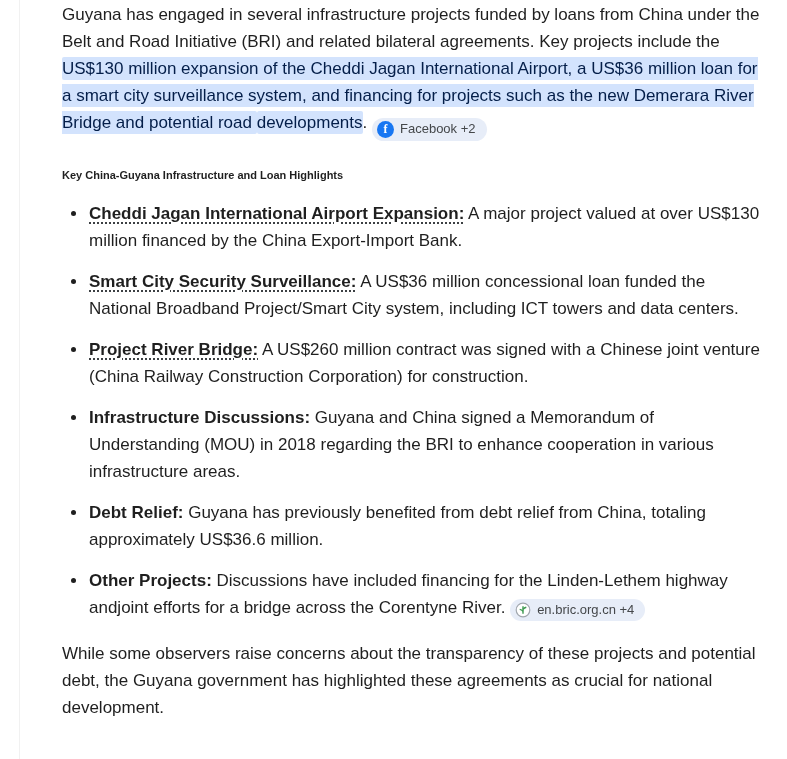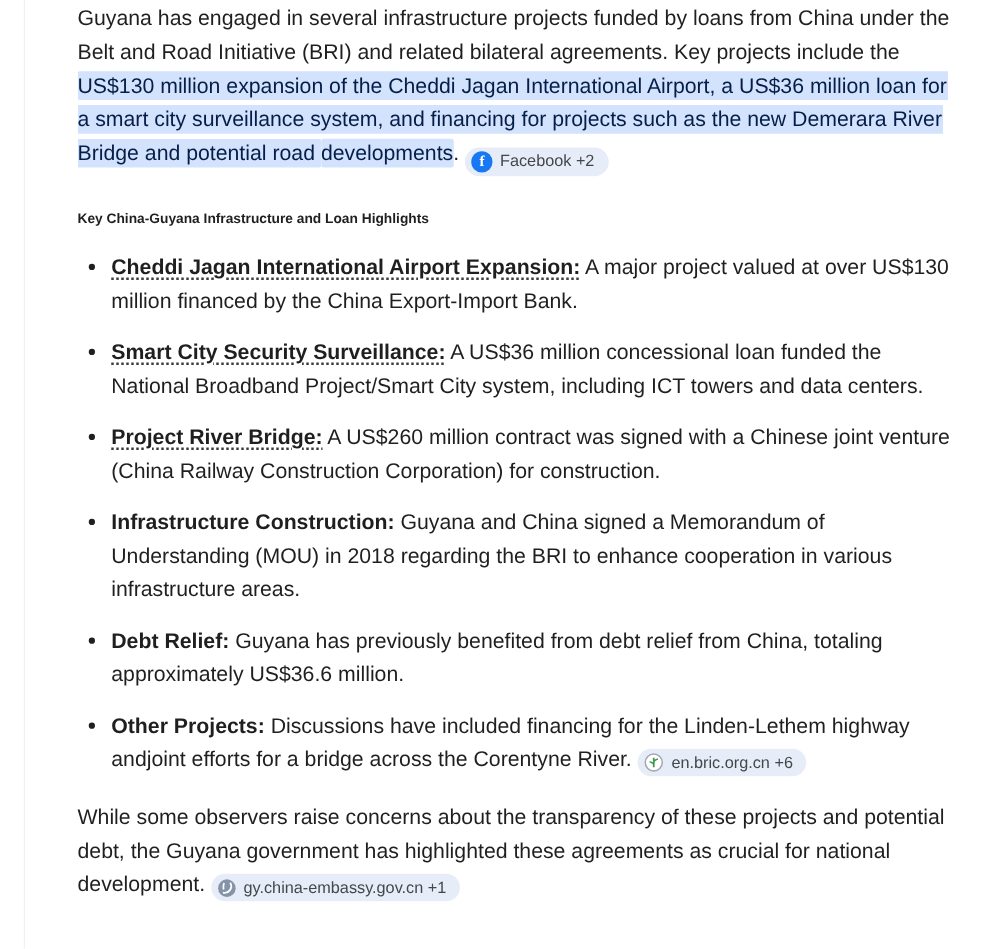--- a/index.html
+++ b/index.html
@@ -108,38 +108,31 @@
 
     <h3 class="heading">Key China-Guyana Infrastructure and Loan Highlights</h3>
 
     <ul class="highlights">
       <li><strong class="term dotted">Cheddi Jagan International Airport Expansion:</strong><span> A major project valued at over US$130 million financed by the China Export-Import Bank.</span></li>
 
       <li><strong class="term dotted">Smart City Security Surveillance:</strong><span> A US$36 million concessional loan funded the National Broadband Project/Smart City system, including ICT towers and data centers.</span></li>
 
       <li><strong class="term dotted">Project River Bridge:</strong><span> A US$260 million contract was signed with a Chinese joint venture (China Railway Construction Corporation) for construction.</span></li>
 
-      <li><strong class="term">Infrastructure Construction:</strong><span> Guyana and China signed a Memorandum of Understanding (MOU) in 2018 regarding the BRI to enhance cooperation in various infrastructure areas.</span></li>
+      <li><strong class="term">Infrastructure Discussions:</strong><span> Guyana and China signed a Memorandum of Understanding (MOU) in 2018 regarding the BRI to enhance cooperation in various infrastructure areas.</span></li>
 
       <li><strong class="term">Debt Relief:</strong><span> Guyana has previously benefited from debt relief from China, totaling approximately US$36.6 million.</span></li>
 
       <li><strong class="term">Other Projects:</strong><span> Discussions have included financing for the Linden-Lethem highway andjoint efforts for a bridge across the Corentyne River. </span><span class="badge">
             <svg class="svg-icon" width="16" height="16" viewBox="0 0 16 16">
               <circle class="favicon-ring" cx="8" cy="8" r="6.8"></circle>
               <path class="favicon-stem" d="M8 4.2 V 11.8"></path>
               <path class="favicon-stem" d="M8 7.2 C 9.4 5.6 10.4 5.4 11.3 5.2"></path>
               <path class="favicon-stem" d="M8 9.2 C 6.6 7.8 5.6 7.6 4.7 7.4"></path>
             </svg>
-            <span class="badge-label">en.bric.org.cn +6</span>
+            <span class="badge-label">en.bric.org.cn +4</span>
           </span></li>
     </ul>
 
-    <p class="para closing"><span>While some observers raise concerns about the transparency of these projects and potential debt, the Guyana government has highlighted these agreements as crucial for national development. </span><span class="badge">
-          <svg class="svg-icon" width="15" height="15" viewBox="0 0 16 16">
-            <circle class="globe-body" cx="8" cy="8" r="7.5"></circle>
-            <path class="globe-swoosh" d="M10.8 3.4 A 5.6 5.6 0 0 1 4.6 11.8"></path>
-            <path class="globe-swoosh" d="M5.6 3.6 A 5 7 0 0 0 5.2 9.2"></path>
-          </svg>
-          <span class="badge-label">gy.china-embassy.gov.cn +1</span>
-        </span></p>
+    <p class="para closing"><span>While some observers raise concerns about the transparency of these projects and potential debt, the Guyana government has highlighted these agreements as crucial for national development. </span></p>
 
   </div>
 </div>
 
 </body></html>

